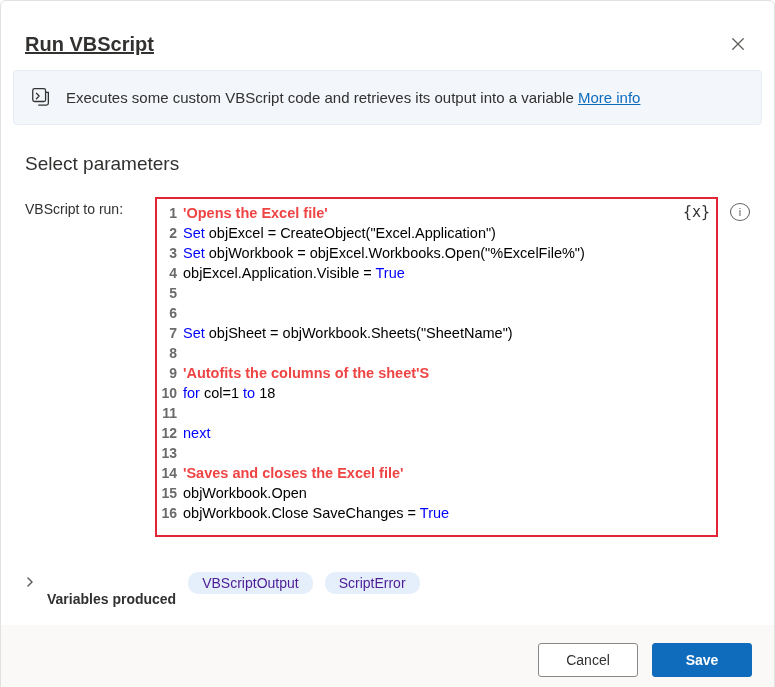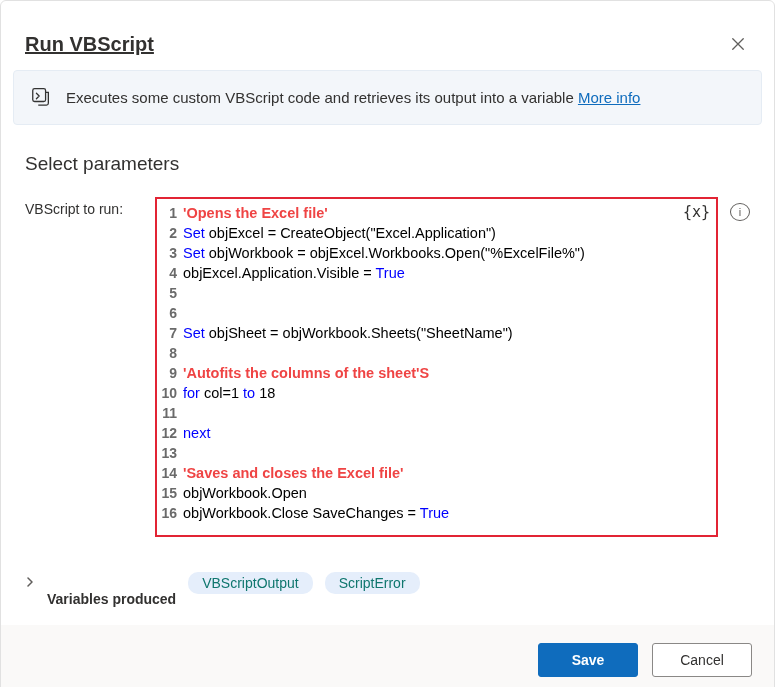--- a/index.html
+++ b/index.html
@@ -125,21 +125,21 @@
     padding: 4px 0 10px 0;
   }
   .chevron {
     color: #605e5c;
     font-size: 12px;
     cursor: pointer;
   }
   .vars-label { font-weight: 600; color: #323130; margin-top: 32px; }
   .chip {
     background: #e5eefb;
-    color: #0f766e;
+    color: #4c1d95;
     border-radius: 10px;
     padding: 3px 14px;
     font-size: 14px;
     cursor: pointer;
   }
   .footer {
     display: flex;
     justify-content: flex-end;
     gap: 14px;
     padding: 18px 22px 22px 22px;
@@ -274,16 +274,16 @@
             <path d="M3 1 L7 5 L3 9" fill="none" stroke="currentColor" stroke-width="1.5" stroke-linecap="round" stroke-linejoin="round"></path>
           </svg>
       </span>
       <span class="vars-label">Variables produced</span>
       <span class="chip">VBScriptOutput</span>
       <span class="chip">ScriptError</span>
     </div>
   </div>
 
   <div class="footer">
+    <div class="btn btn-secondary">Cancel</div>
     <div class="btn btn-primary">Save</div>
-    <div class="btn btn-secondary">Cancel</div>
   </div>
 </div>
 
 </body></html>

